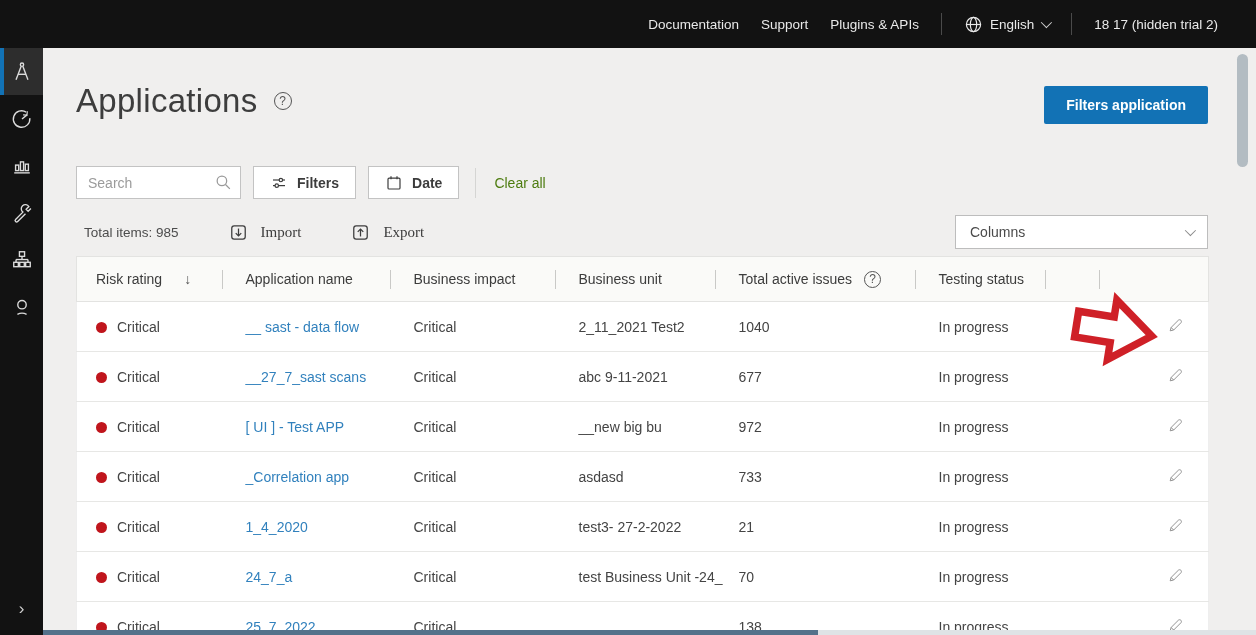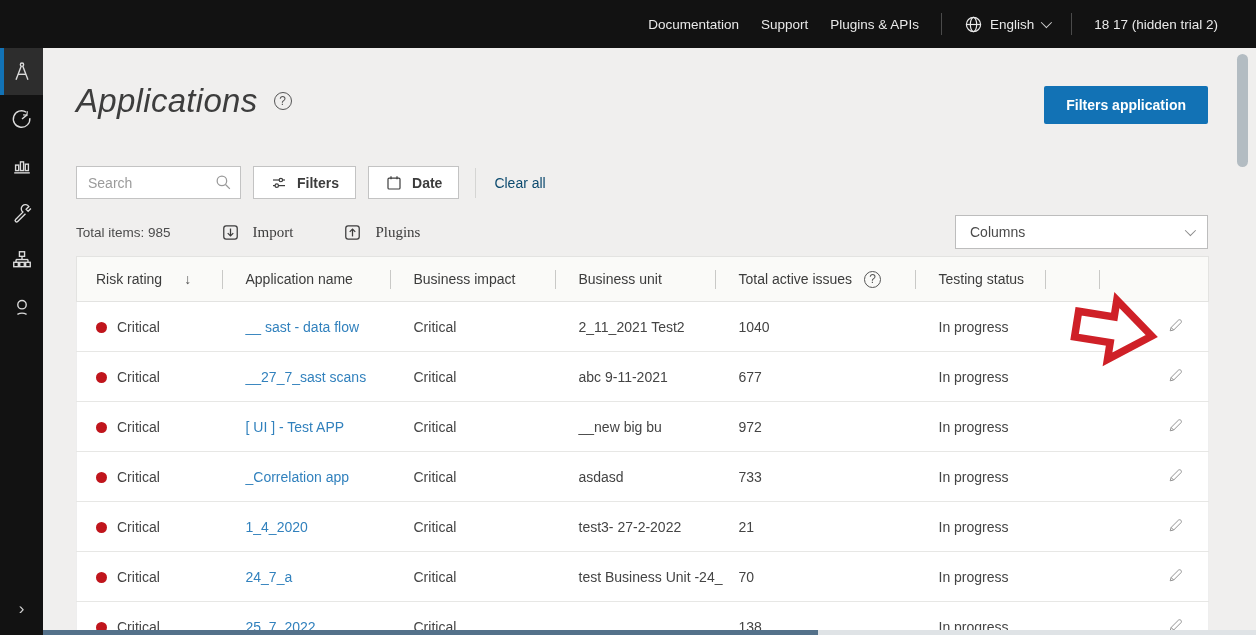--- a/index.html
+++ b/index.html
@@ -19,37 +19,37 @@
   .sidebar { position:absolute; top:48px; left:0; width:43px; height:587px; background:#121212; z-index:4; }
   .side-item { position:relative; width:43px; height:47px; display:flex; align-items:center; justify-content:center; cursor:pointer; }
   .side-item.active { background:#2d2d2d; }
   .side-item.active::before { content:""; position:absolute; left:0; top:0; width:4px; height:100%; background:var(--accent,#1272b5); }
   .side-item svg { stroke:#dcdcdc; fill:none; stroke-width:1.5; }
   .side-expand { position:absolute; bottom:10px; left:0; width:43px; height:32px; display:flex; align-items:center; justify-content:center; color:#cfcfcf; font-size:17px; cursor:pointer; }
 
   
   .page { position:absolute; top:48px; left:43px; width:1213px; height:587px; background:#f0efee; }
   .page-title-row { position:absolute; top:34px; left:33px; display:flex; align-items:center; gap:16px; }
-  .page-title { font-size:33px; font-weight:300; color:#3d3d3d; letter-spacing:.3px;font-style:italic; }
+  .page-title { font-size:33px; font-weight:300; color:#3d3d3d; letter-spacing:.3px; }
   .qcircle { width:18px; height:18px; border:1.4px solid #555; border-radius:50%; color:#555; font-size:12px; display:inline-flex; align-items:center; justify-content:center; line-height:1; cursor:pointer; }
   .create-btn { position:absolute; top:38px; right:48px; height:38px; padding:0 22px; background:var(--accent,#1272b5); color:#fff; border:none; border-radius:2px; font-size:14px; font-weight:700; font-family:inherit; cursor:pointer; }
 
   
   .filter-row { position:absolute; top:118px; left:33px; display:flex; align-items:center; gap:12px; }
   .search-box { position:relative; width:165px; height:33px; }
   .search-box input { width:100%; height:100%; border:1px solid #c3c3c3; background:#fff; padding:0 34px 0 11px; font-size:14px; color:#333; font-family:inherit; outline:none; }
   .search-box input::placeholder { color:#9b9b9b; }
   .search-ic { position:absolute; right:8px; top:7px; }
   .fbtn { height:33px; background:#fff; border:1px solid #c3c3c3; display:flex; align-items:center; gap:9px; padding:0 16px; font-size:14px; font-weight:700; color:#3c3c3c; cursor:pointer; font-family:inherit; }
   .v-sep { width:1px; height:30px; background:#d5d5d3; margin-left:4px; }
-  .clear-all { color:#0c4a6e; font-size:14px; margin-left:6px; cursor:default; }
+  .clear-all { color:#4d7c0f; font-size:14px; margin-left:6px; cursor:default; }
 
   
   .tool-row { position:absolute; top:166px; left:33px; right:48px; height:36px; display:flex; align-items:center; }
-  .total-items { font-size:13.5px; color:#4c4c4c; margin-left:0; }
+  .total-items { font-size:13.5px; color:#4c4c4c; margin-left:8px; }
   .io-btn { display:flex; align-items:center; gap:13px; font-size:15px; color:#3c3c3c; cursor:pointer; margin-left:50px;font-family:Liberation Serif, serif; }
   .columns-sel { position:absolute; right:0; top:1px; width:253px; height:34px; background:#fff; border:1px solid #bdbdbd; display:flex; align-items:center; justify-content:space-between; padding:0 14px; font-size:14px; color:#4a4a4a; cursor:pointer; }
   .columns-sel .chev { border-color:#8b8b8b; }
 
   
   .tbl-wrap { position:absolute; top:208px; left:33px; width:1132px; }
   table { border-collapse:collapse; table-layout:fixed; width:1132px; background:#fff; }
   col.c1{width:150px} col.c2{width:168px} col.c3{width:165px} col.c4{width:160px} col.c5{width:200px} col.c6{width:130px} col.c7{width:159px}
   thead th { height:45px; background:#fafaf8; border:1px solid #e3e3e1; border-width:1px 0 1px 0; font-size:14px; font-weight:500; color:#3c3c3c; text-align:left; padding-left:19px; position:relative; }
   thead th:first-child { border-left:1px solid #e3e3e1; }
@@ -199,21 +199,21 @@
             <polyline points="8.5,12.8 12,16.3 15.5,12.8"></polyline>
         </svg>
         <span>Import</span>
       </div>
       <div class="io-btn">
         <svg class="ico" width="19" height="19" viewBox="0 0 24 24">
           <rect x="3.5" y="3.5" width="17" height="17" rx="3"></rect>
             <line x1="12" y1="17" x2="12" y2="8"></line>
             <polyline points="8.5,11.2 12,7.7 15.5,11.2"></polyline>
         </svg>
-        <span>Plugins</span>
+        <span>Export</span>
       </div>
       <div class="columns-sel">
         <span>Columns</span>
         <span class="chev"></span>
       </div>
     </div>
 
     <div class="tbl-wrap">
       <table>
         <colgroup>

